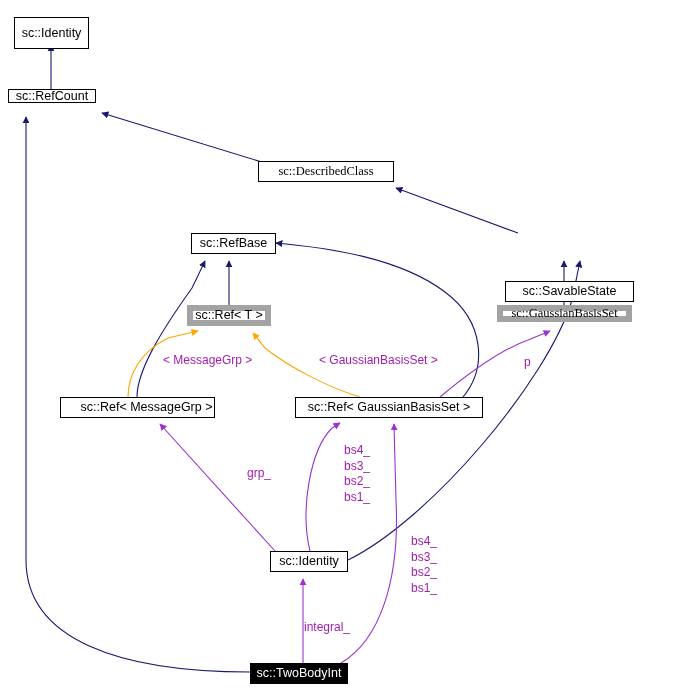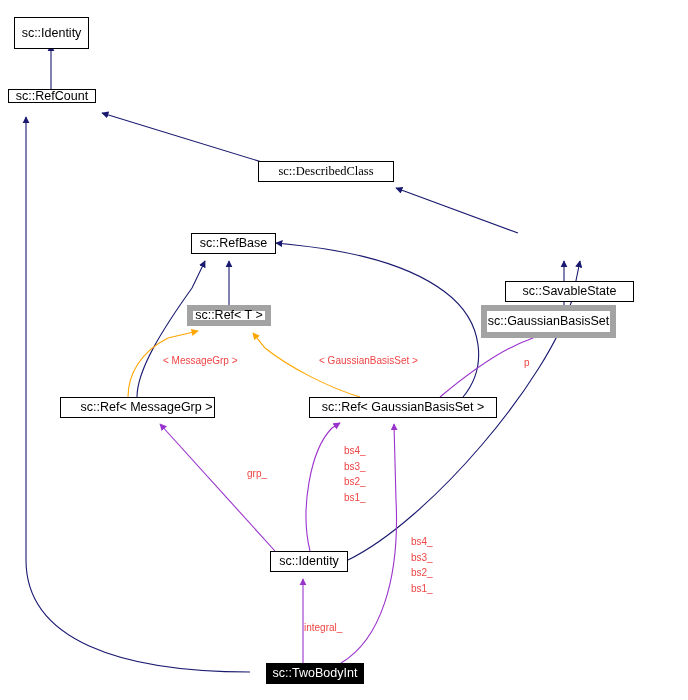--- a/index.html
+++ b/index.html
@@ -40,27 +40,26 @@
     letter-spacing: 0px;
     z-index: 5;
   }
   .node.red {
     border: 6px solid #a3a3a3;
   }
   .node.current {
     background: #000000;
     color: #ffffff;
     border: 1px solid #000000;
-    margin-left: 16px;
   }
   .edge-label {
     position: absolute;
-    font-size: 10px;
+    font-size: 12px;
     line-height: 15.5px;
-    color: #ef4444;
+    color: #a21caf;
     white-space: pre;
     z-index: 4;
     background: transparent;
   }
 </style>
 </head>
 <body>
 
 <div id="diagram-root">
 
@@ -120,29 +119,29 @@
   </div>
 
   <div class="node" style="left:505px; top:233px; width:129px; height:21px;margin-top:48px;">
     <span>sc::SavableState</span>
   </div>
 
   <div class="node red" style="left:187px; top:305px; width:84px; height:21px;">
     <span>sc::Ref&lt; T &gt;</span>
   </div>
 
-  <div class="node red" style="left:481px; top:305px; width:135px; height:33px;">
+  <div class="node red" style="left:497px; top:305px; width:135px; height:17px;font-family:Liberation Serif, serif;">
     <span>sc::GaussianBasisSet</span>
   </div>
 
   <div class="node" style="left:60px; top:397px; width:155px; height:21px;padding-left:18px;">
     <span>sc::Ref&lt; MessageGrp &gt;</span>
   </div>
 
-  <div class="node" style="left:309px; top:397px; width:188px; height:21px;">
+  <div class="node" style="left:295px; top:397px; width:188px; height:21px;">
     <span>sc::Ref&lt; GaussianBasisSet &gt;</span>
   </div>
 
   <div class="node" style="left:270px; top:551px; width:78px; height:21px;">
     <span>sc::Identity</span>
   </div>
 
   <div class="node current" style="left:250px; top:663px; width:98px; height:21px;">
     <span>sc::TwoBodyInt</span>
   </div>

